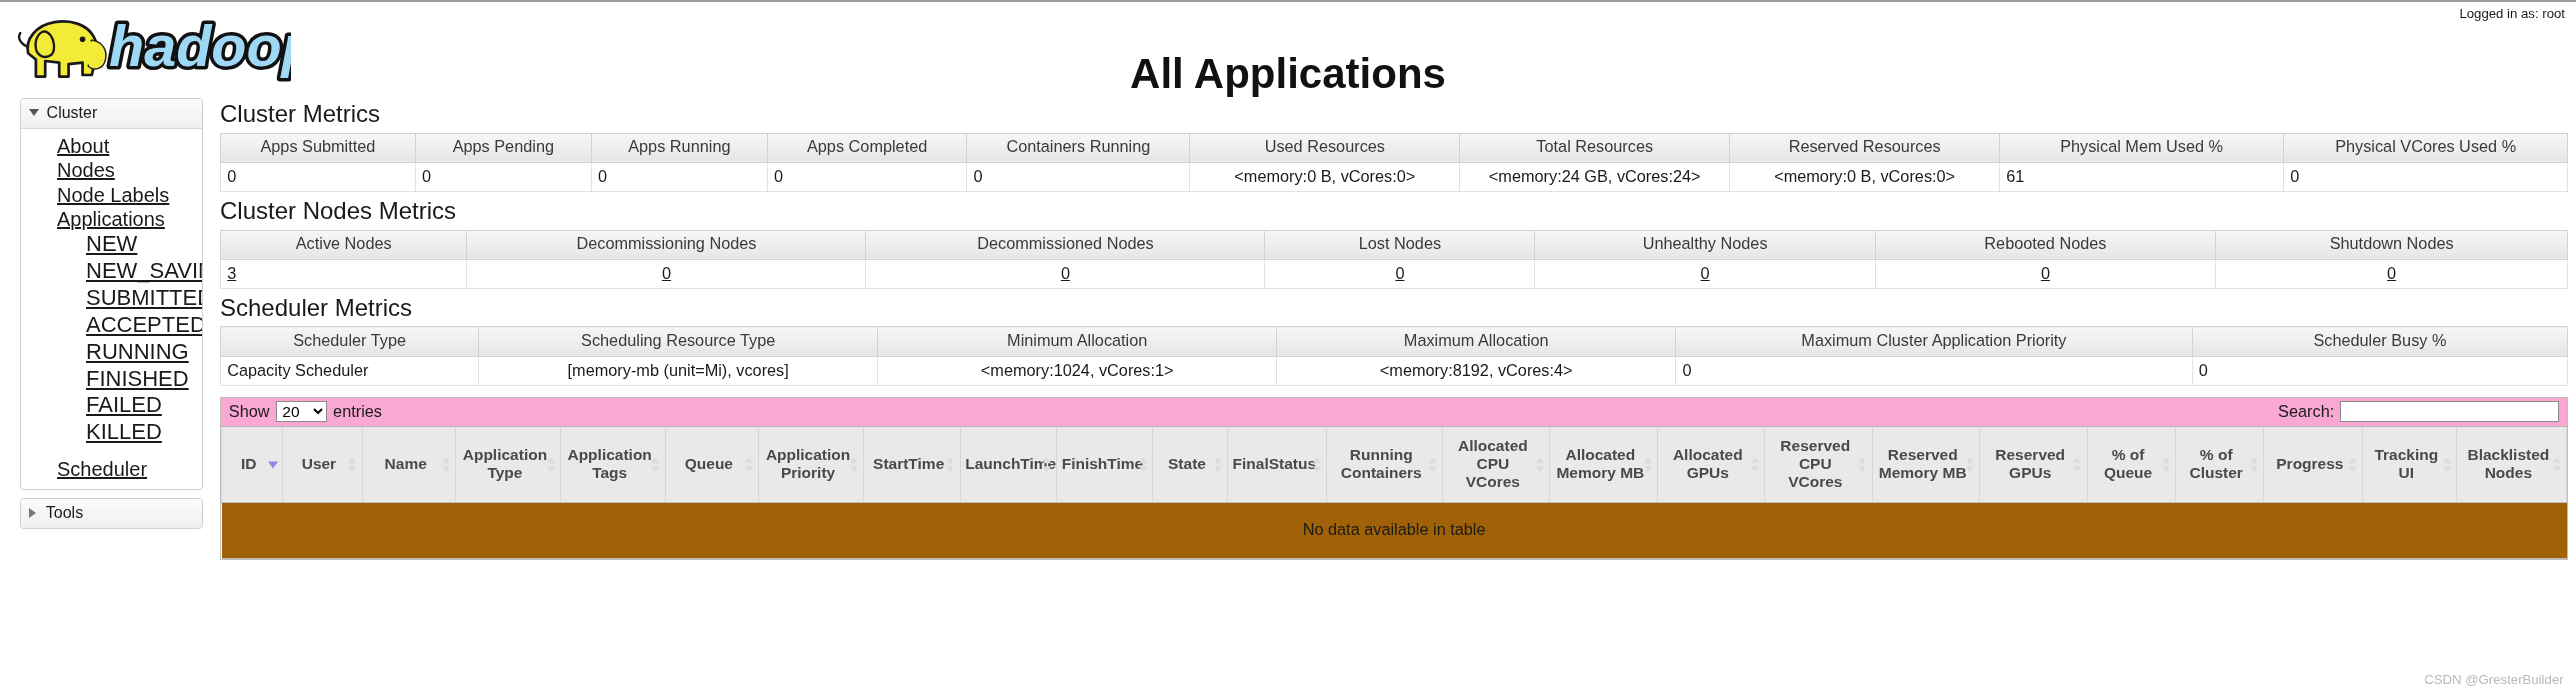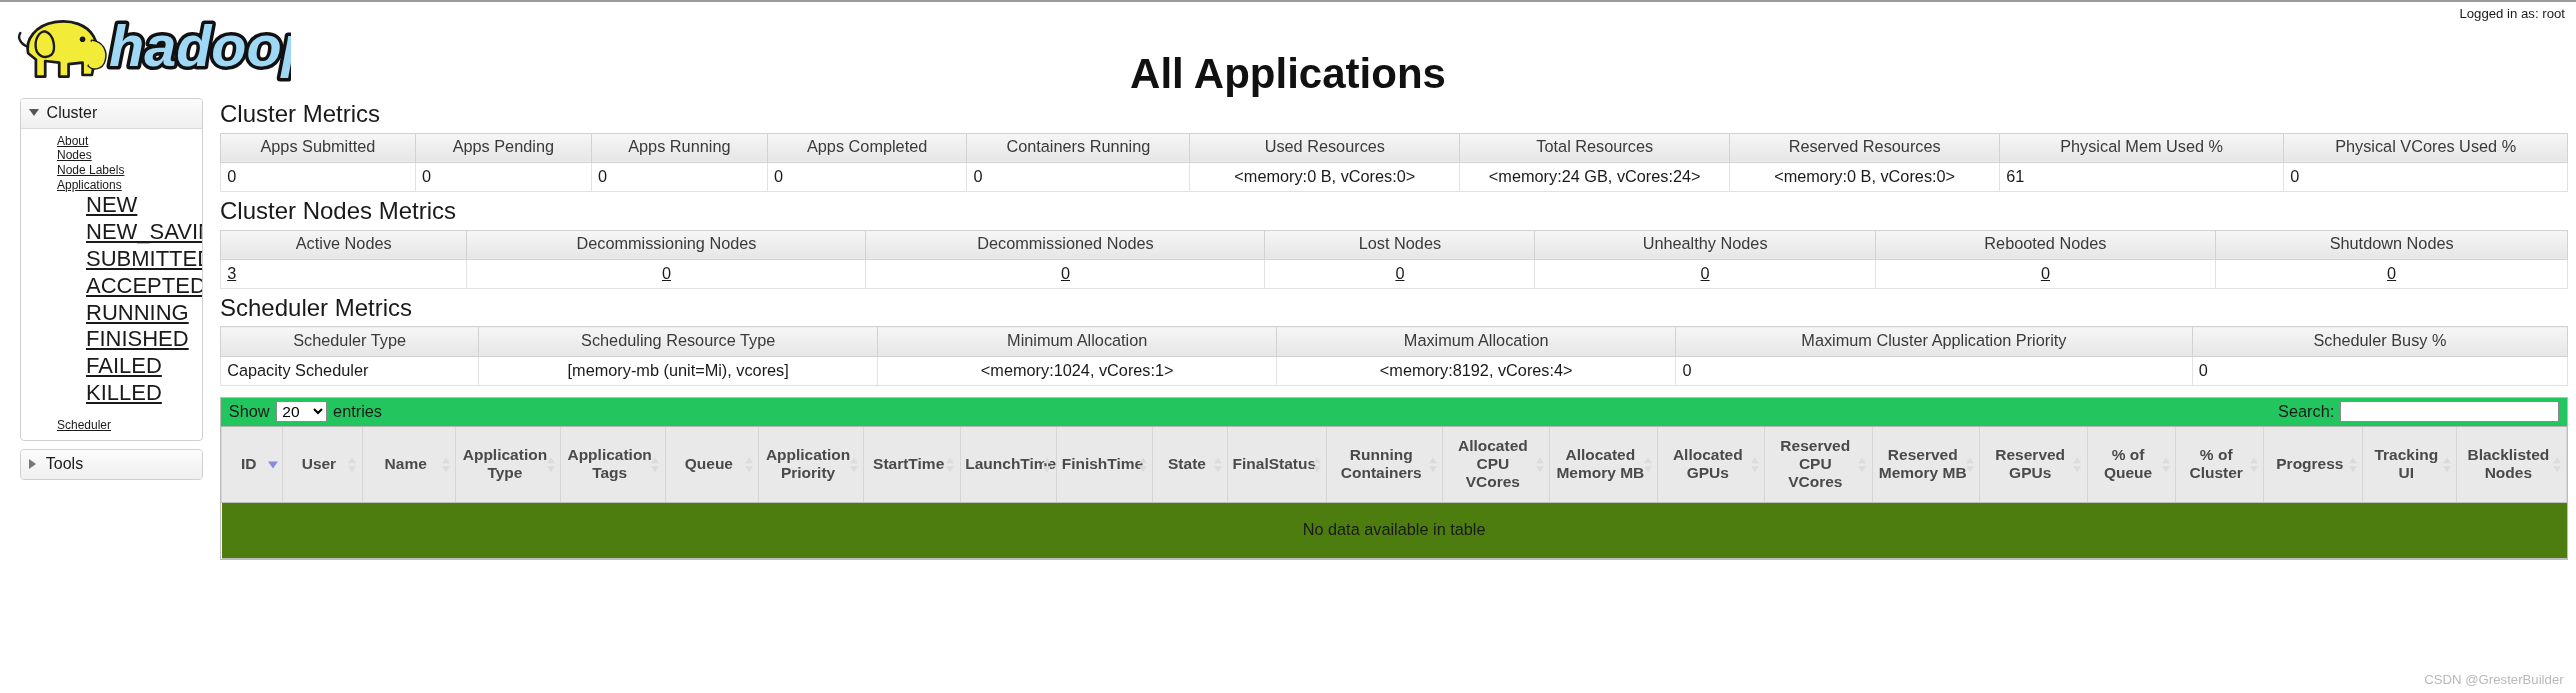--- a/index.html
+++ b/index.html
@@ -75,21 +75,21 @@
     border-left: 7px solid #777;
     display: inline-block;
   }
   .nav-list { list-style: none; margin: 0; padding: 4.7px 0 7.8px 0; }
   .nav-list li { padding: 0; }
   .nav-link {
     display: inline-block;
     margin-left: 36px;
     color: #1a1a1a;
     text-decoration: underline;
-    font-size: 12px;
+    font-size: 20px;
     line-height: 1.22;
     cursor: pointer;
   }
   .nav-sub .nav-link {
     margin-left: 65px;
     font-size: 22px;
   }
   .nav-spacer { height: 11px; }
 
   
@@ -139,21 +139,21 @@
     cursor: pointer;
   }
 
   
   .dt-wrap {
     border: 0.8px solid #bdbdbd;
     background: #fff;
     margin-top: 11px;
   }
   .dt-toolbar {
-    background: #22c55e;
+    background: #f9a8d4;
     display: flex;
     align-items: center;
     justify-content: space-between;
     padding: 3.1px 7.8px 3.9px 7.8px;
     border-bottom: 0.8px solid #b4b4b4;
   }
   .dt-length, .dt-filter {
     font-size: 16.3px;
     color: #1a1a1a;
     display: flex; align-items: center; gap: 6.2px;
@@ -220,21 +220,21 @@
     border-left: 5.4px solid transparent;
     border-right: 5.4px solid transparent;
     border-top: 7px solid #8a8ae0;
   }
   table.apps tbody td.empty {
     text-align: center;
     font-size: 16.3px;
     color: #1a1a1a;
     padding: 17px 0 18.6px 0;
     border-bottom: 0.8px solid #bdbdbd;
-    background: #4d7c0f;
+    background: #a16207;
   }
 
   .dt-footer {
     display: flex;
     align-items: center;
     justify-content: space-between;
     padding: 7.8px 11px 9.3px 7.8px;
     background: #fff;
     font-size: 16.3px;
     color: #1a1a1a;

